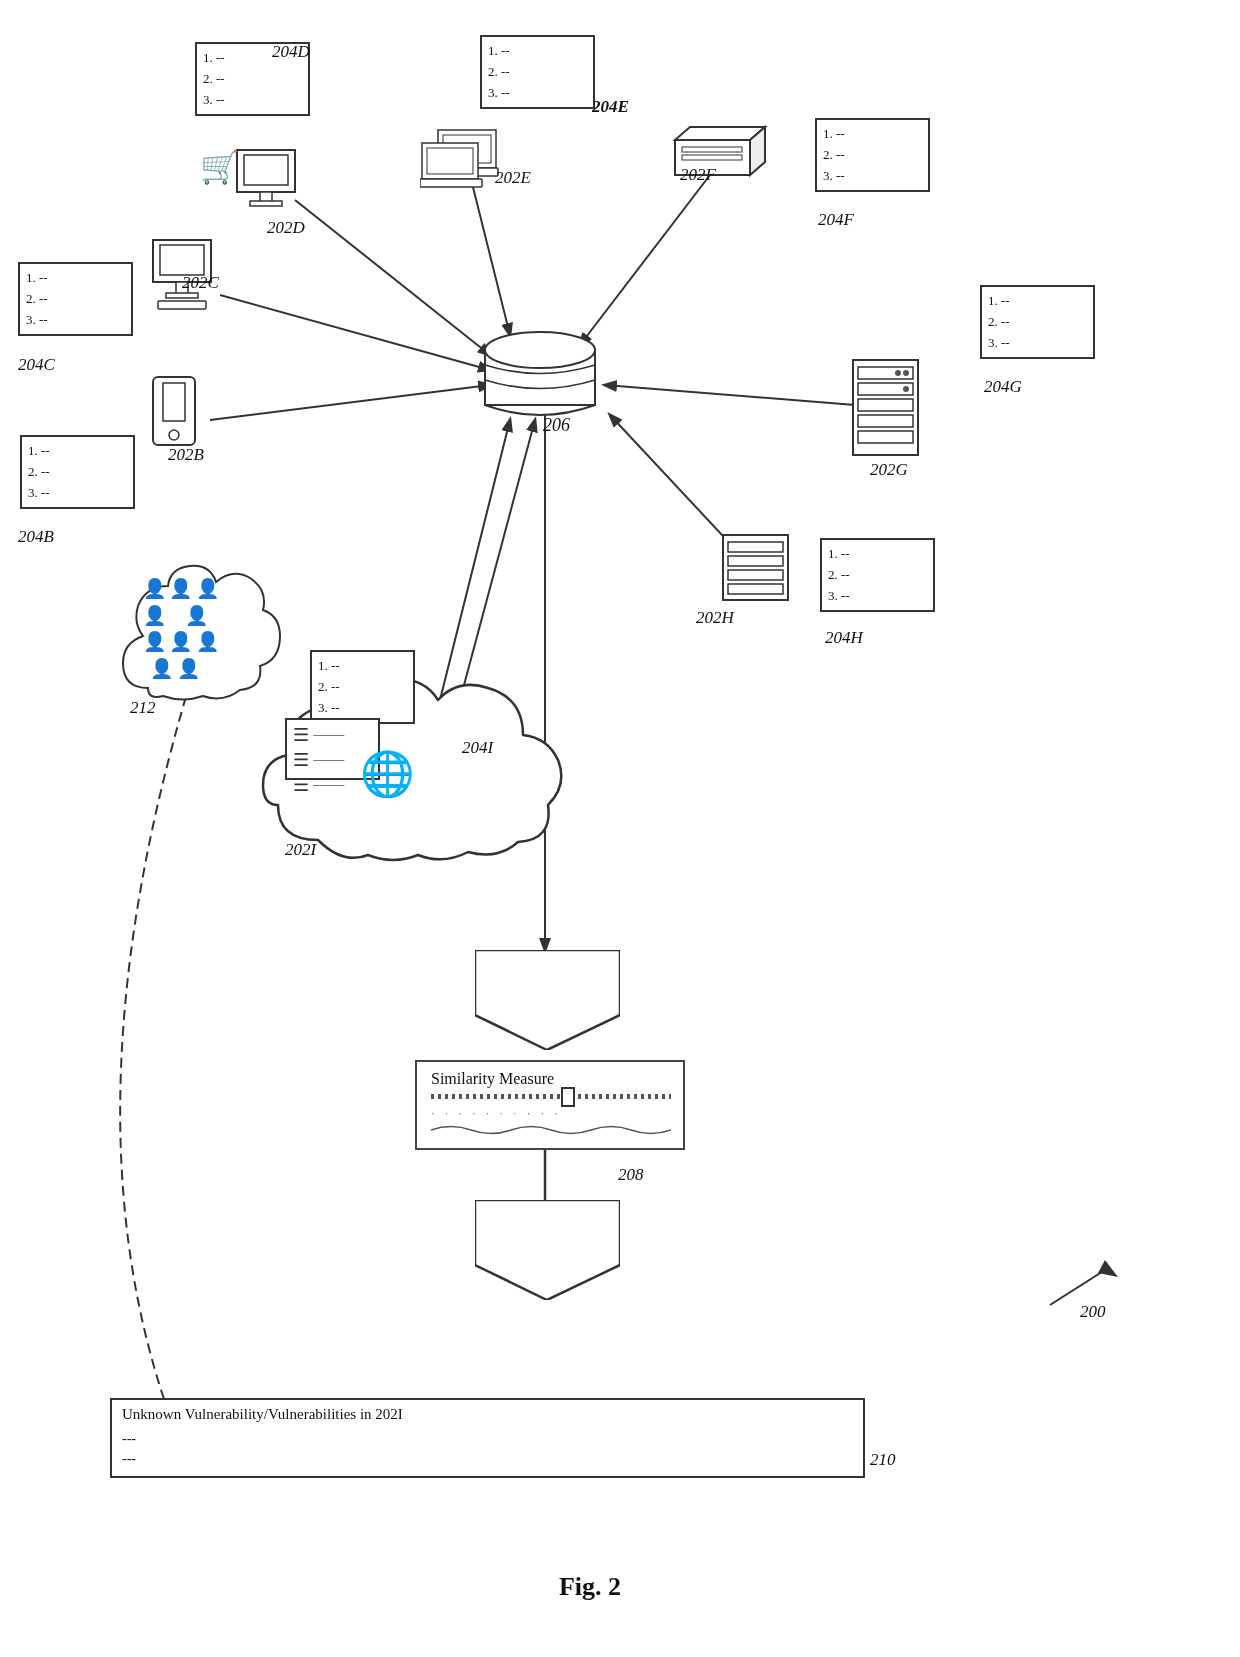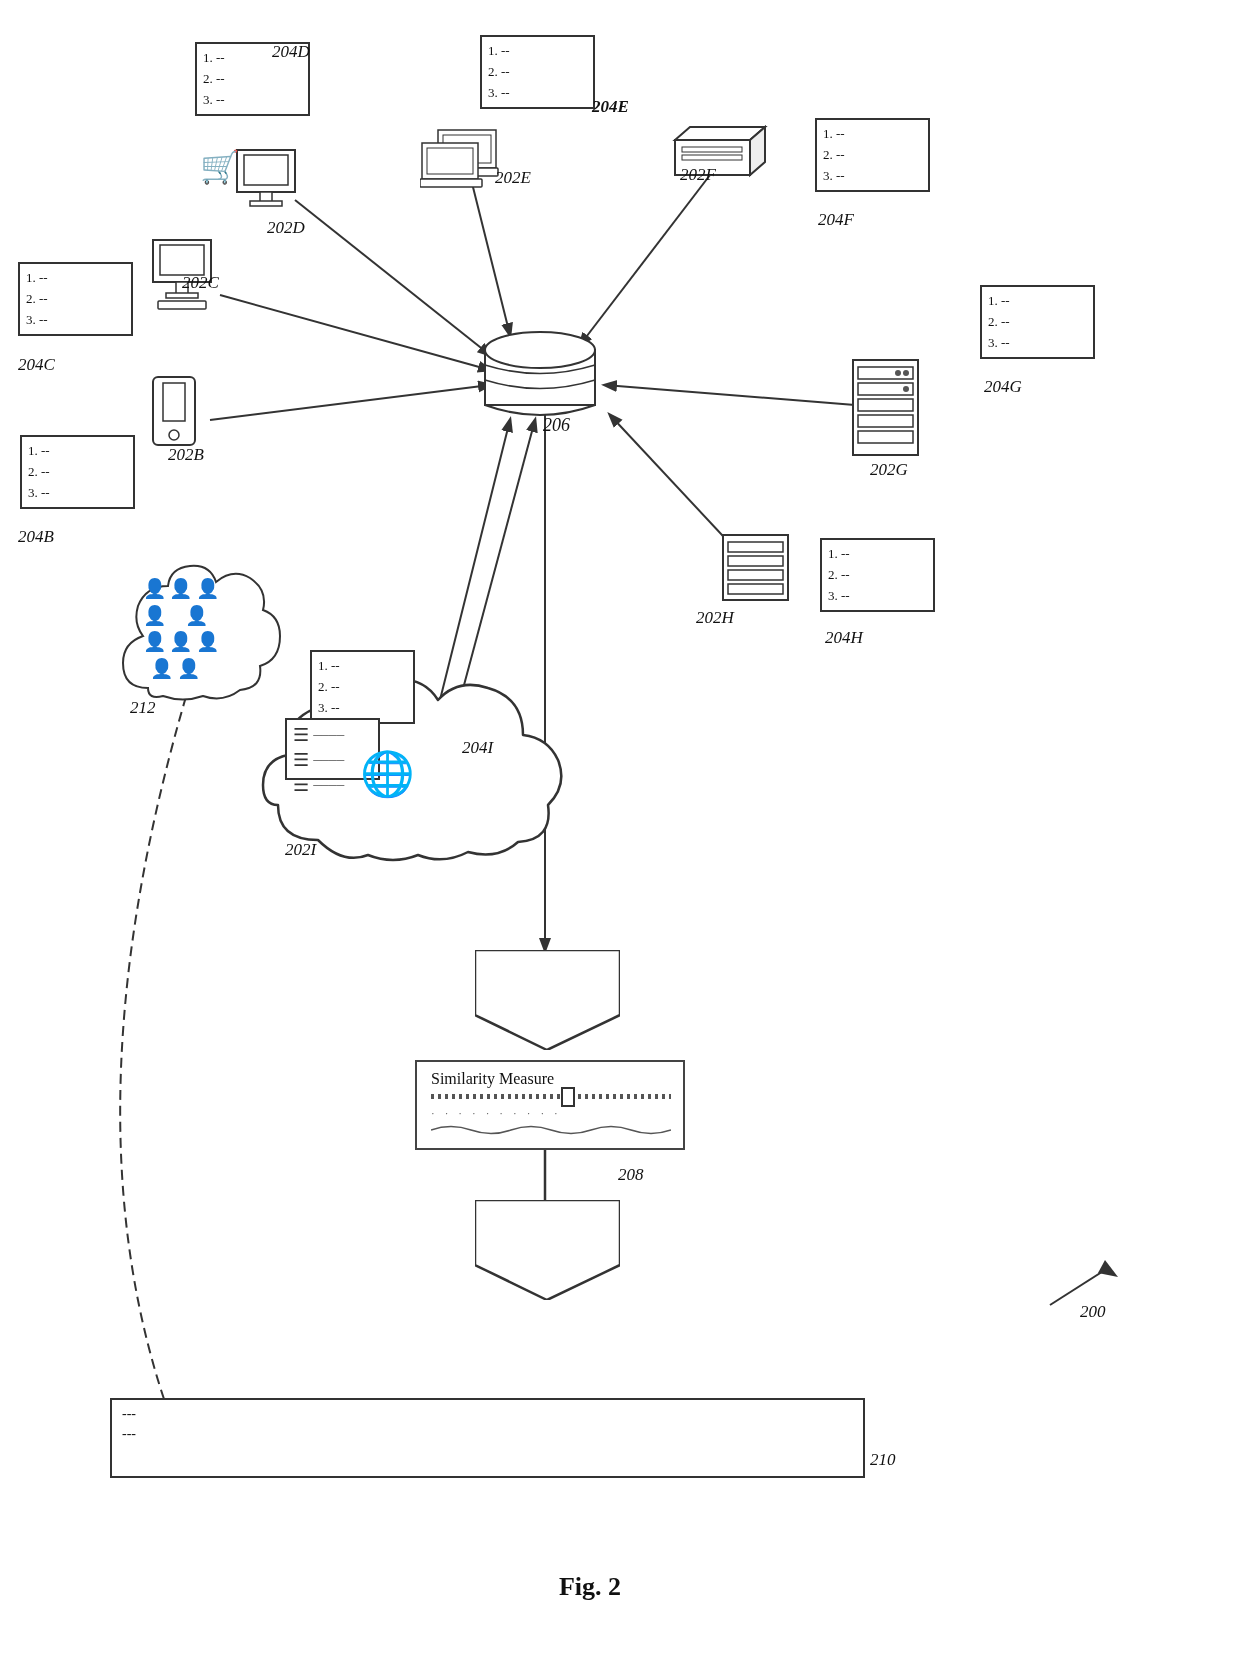--- a/index.html
+++ b/index.html
@@ -390,20 +390,21 @@
   </div>
   <div class="ref-num" style="left:618px;top:1165px;">208</div>
 
   <div style="position:absolute;left:475px;top:1200px;">
     <svg width="145" height="100" viewBox="0 0 145 100">
       <polygon points="0,0 145,0 145,65 72,100 0,65" fill="white" stroke="#333" stroke-width="2.5"></polygon>
     </svg>
   </div>
 
   <div class="output-box" style="left:110px;top:1398px;width:755px;min-height:80px;">
+    <div style="font-size:15px;margin-bottom:8px;">Unknown Vulnerability/Vulnerabilities in 202I</div>
     <div style="font-size:14px;margin-bottom:4px;">---</div>
     <div style="font-size:14px;">---</div>
   </div>
   <div class="ref-num" style="left:870px;top:1450px;">210</div>
 
   <div class="ref-num" style="left:130px;top:698px;">212</div>
 
   <div style="position:absolute;left:1040px;top:1255px;">
     <svg width="80" height="60" viewBox="0 0 80 60">
       <line x1="65" y1="15" x2="10" y2="50" stroke="#333" stroke-width="2"></line>

